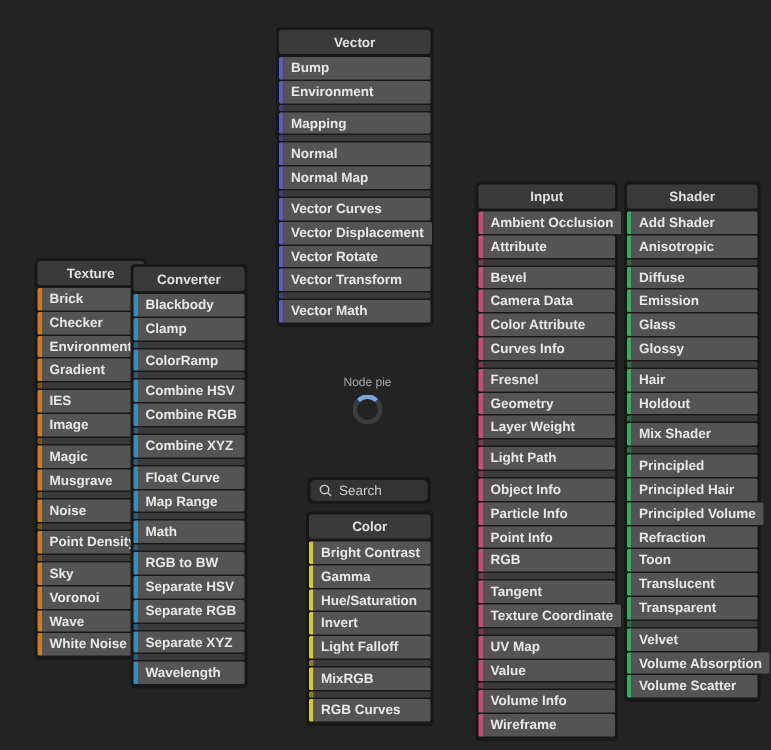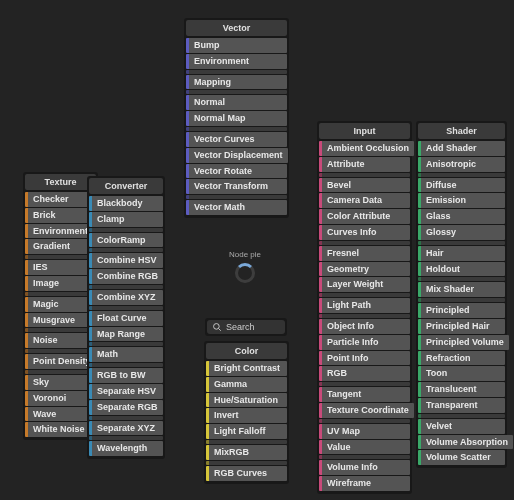--- a/index.html
+++ b/index.html
@@ -98,25 +98,25 @@
   .search-text { color: #ccc; font-size: 9px; }
 </style>
 </head>
 <body>
 
 <div class="panel texture" style="left:23px; top:152px; width:75px;margin-top:20px;">
   <div class="panel-header">Texture</div>
   <div>
       <div class="item">
         <div class="stripe"></div>
+        <div class="item-label">Brick</div>
+      </div>
+      <div class="item">
+        <div class="stripe"></div>
         <div class="item-label">Checker</div>
-      </div>
-      <div class="item">
-        <div class="stripe"></div>
-        <div class="item-label">Brick</div>
       </div>
       <div class="item">
         <div class="stripe"></div>
         <div class="item-label">Environment</div>
       </div>
       <div class="item">
         <div class="stripe"></div>
         <div class="item-label">Gradient</div>
       </div>
       <div class="item gap-item">

